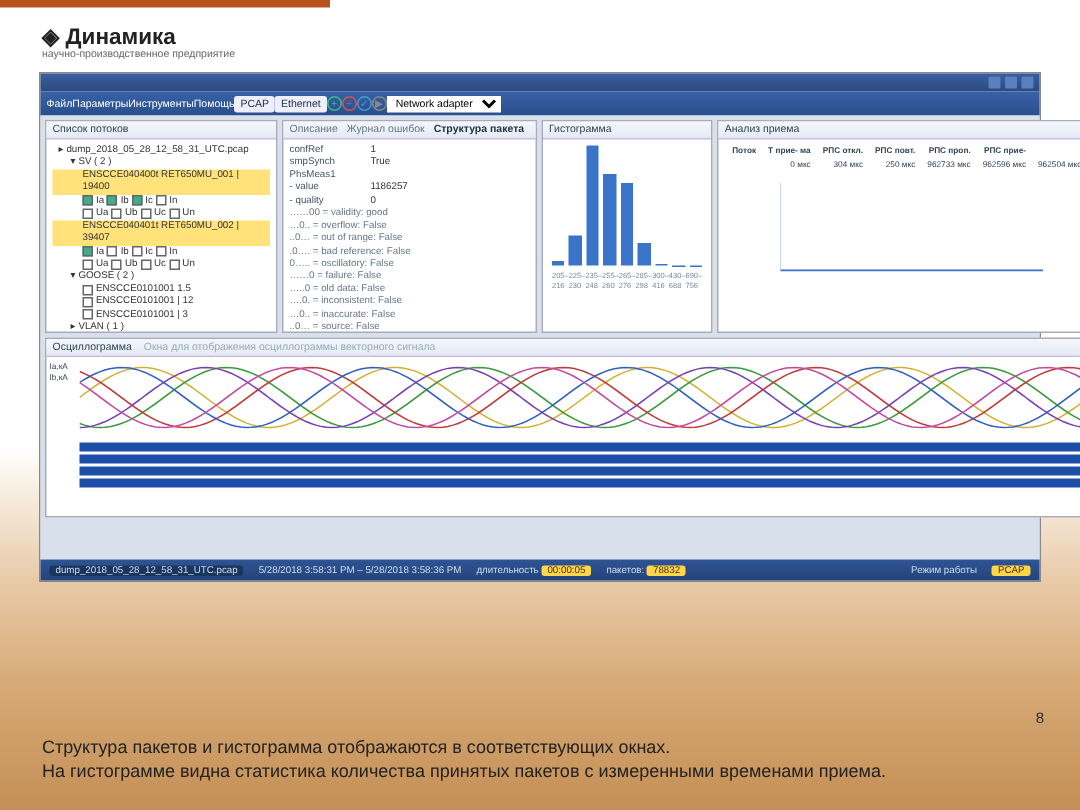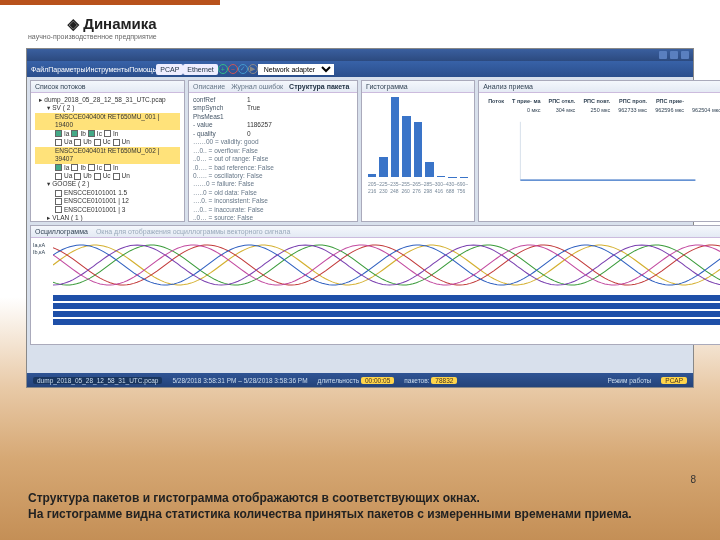--- a/index.html
+++ b/index.html
@@ -1,21 +1,21 @@
 <!DOCTYPE html>
 <html><head>
 <meta charset="utf-8">
 <style>
   * { box-sizing: border-box; margin: 0; padding: 0; }
   body { width: 720px; height: 540px; font-family: Arial, sans-serif; background: #fff; position: relative; overflow: hidden; }
   .slide { width: 100%; height: 100%; background: linear-gradient(180deg, #fff 0%, #fff 55%, #e8c9a6 72%, #d6a874 85%, #c48f56 100%); position: relative; }
   .topbar { height: 5px; background: #b8521c; width: 220px; }
   .header { display: flex; justify-content: space-between; padding: 10px 20px 6px 28px; }
   .title { color: #c05a1e; font-size: 19px; font-weight: bold; line-height: 1.25; max-width: 380px; }
-  .logo { text-align: right; }
+  .logo { }
   .logo-main { font-weight: bold; font-size: 15px; color: #222; }
   .logo-sub { font-size: 7px; color: #666; }
   .app { margin: 2px 26px 0 26px; border: 1px solid #888; background: #f5f7fb; height: 340px; display: flex; flex-direction: column; font-size: 7px; }
   .app-titlebar { background: linear-gradient(#3a5f9f,#2c4a7f); height: 12px; display:flex; align-items:center; justify-content:flex-end; padding:0 4px; gap:3px;}
   .win-btn{width:8px;height:8px;background:#5a7fbf;border-radius:1px;}
   .toolbar { background: linear-gradient(#3862a8,#2a4e8c); height: 16px; display: flex; align-items: center; padding: 0 4px; gap: 0; color: #fff; }
   .toolbar .menu { cursor: default; }
   .toolbar select { font-size: 7px; height: 11px; background:#fff; border:none; padding:0 2px;}
   .toolbar .tbtn { background:#eef; color:#234; padding:0 4px; height:11px; line-height:11px; border-radius:2px;}
   .circ { width:10px;height:10px;border:1px solid #4a8; border-radius:50%; display:inline-flex; align-items:center; justify-content:center; font-size:7px;}
@@ -45,21 +45,21 @@
   
   .osc-panel{grid-column:1/4}
   .osc{position:relative;height:100%;padding:2px 4px 0 22px}
   svg.wave{width:100%;height:50px;display:block}
   .digital{height:34px;background:repeating-linear-gradient(#fff,#fff 6px,#eef 6px,#eef 7px);position:relative;margin-top:3px}
   .digital .dline{position:absolute;left:0;right:0;height:6px;background:#1e4fa8}
   .osc-labels{position:absolute;left:2px;top:4px;font-size:5.5px;line-height:1.2;color:#345}
   .status { background: linear-gradient(#2f5494,#24437a); color:#cde; height:14px; display:flex; align-items:center; padding:0 6px; gap:10px; font-size:6.5px;}
   .status .tag{background:#ffd54a;color:#432;padding:0 4px;border-radius:2px}
   .status .pill{background:#1a365f;padding:0 4px;border-radius:2px}
-  .caption { position:absolute; left:28px; right:28px; bottom:18px; font-size:12px; color:#222; line-height:1.35;font-weight:bold;}
+  .caption { position:absolute; left:28px; right:28px; bottom:18px; font-size:12px; color:#222; line-height:1.35;}
   .page-num{position:absolute;right:24px;bottom:55px;font-size:10px;color:#333}
 </style>
 </head>
 <body>
 
 <div class="slide">
   <div class="topbar"></div>
   <div class="header">
     <div class="logo">
       <div class="logo-main">◈ <span>Динамика</span></div>

